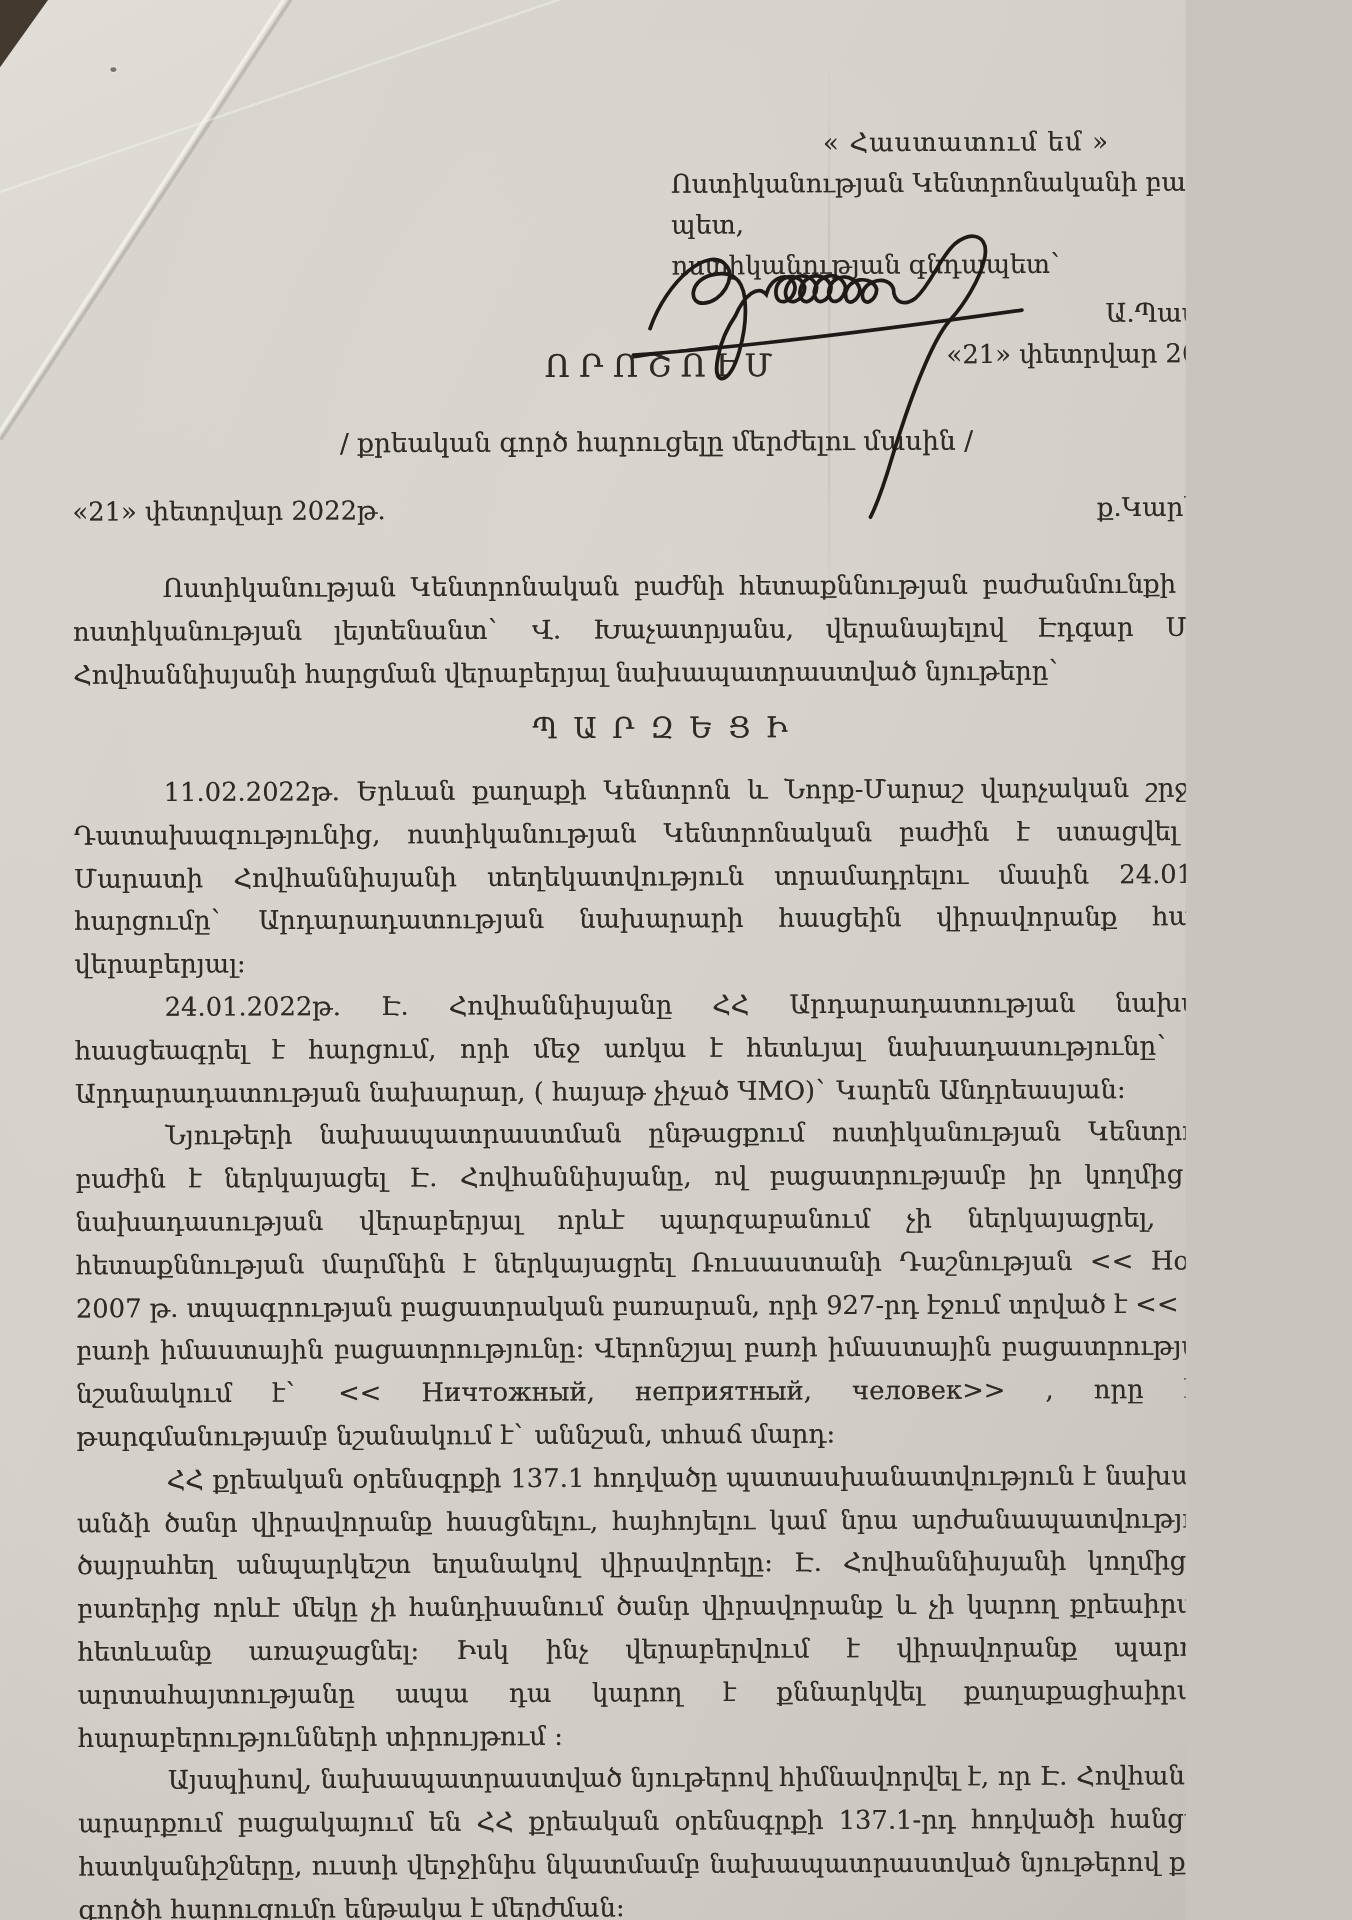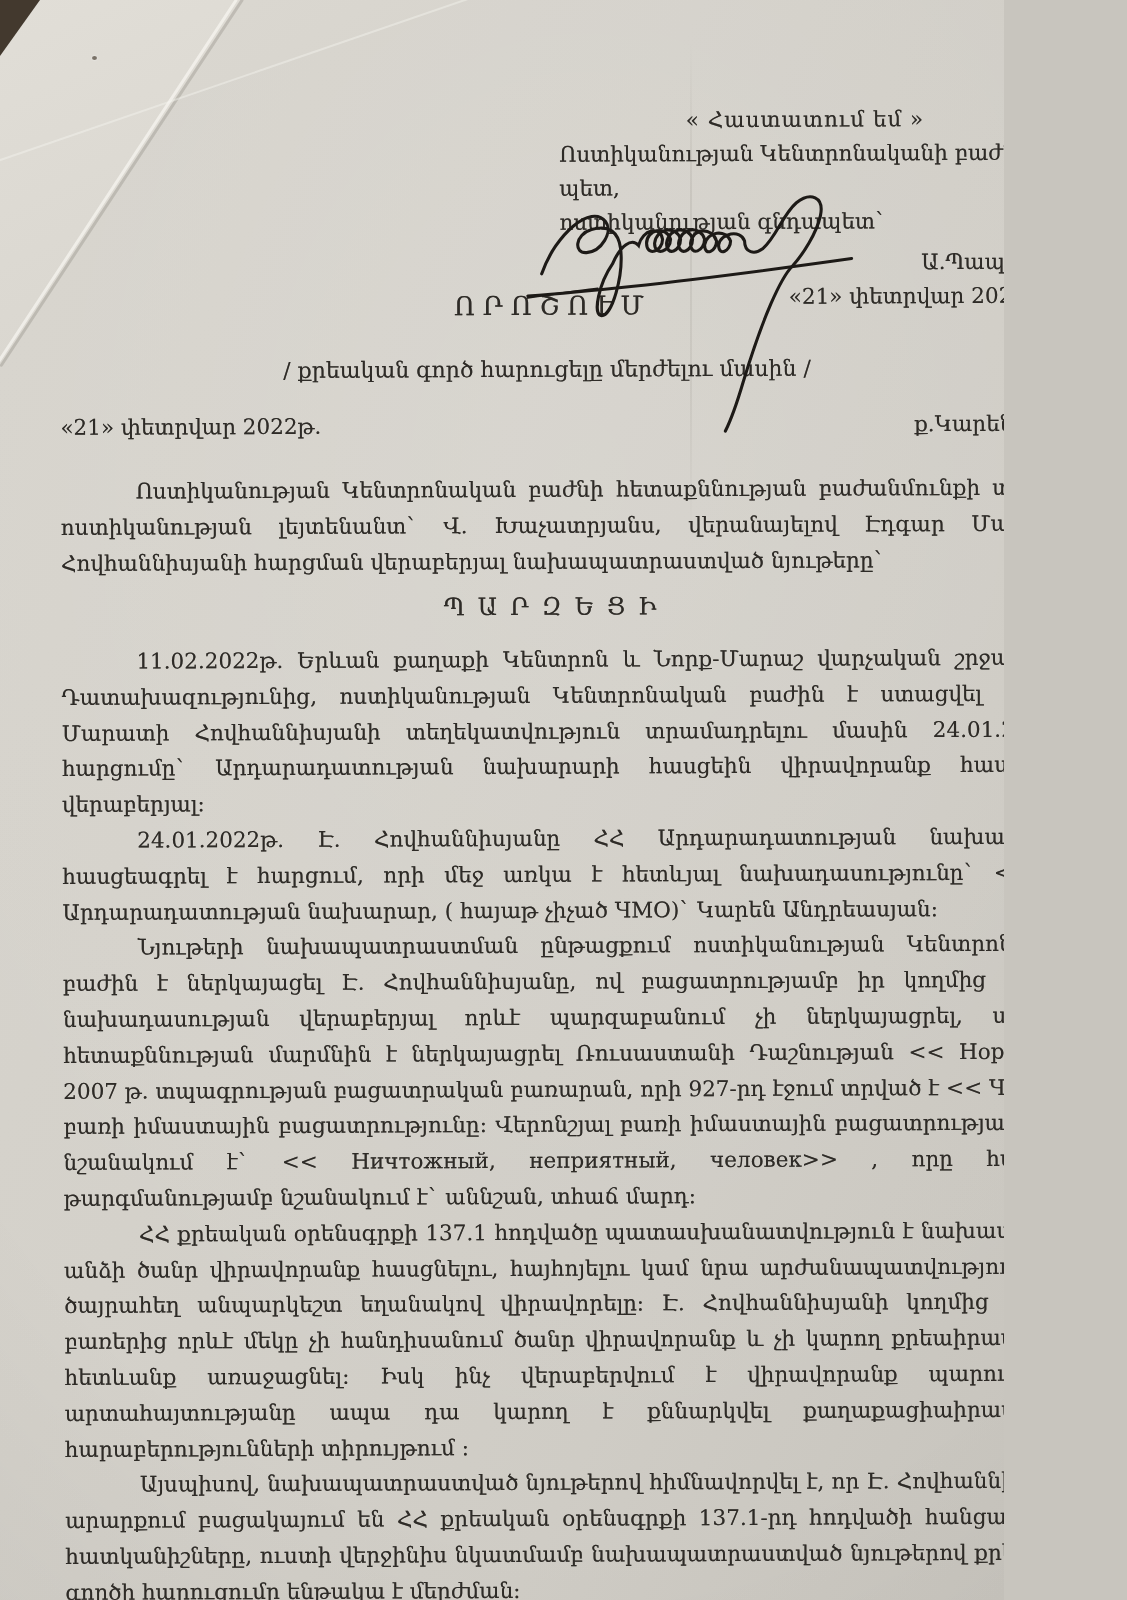--- a/index.html
+++ b/index.html
@@ -6,21 +6,20 @@
   body{
     width:1127px;height:1600px;overflow:hidden;
     background:#c8c5be;
     font-family:"DejaVu Serif","DejaVu Sans",serif;
   }
   .photo{
     position:relative;width:988px;height:1600px;overflow:hidden;
     background:
       radial-gradient(130% 110% at 58% 30%, rgba(255,255,255,0.10) 0%, rgba(255,255,255,0.02) 45%, rgba(0,0,0,0.00) 60%, rgba(0,0,0,0.075) 100%),
       linear-gradient(115deg,#d8d5ce 0%,#d4d1ca 40%,#cfccc5 72%,#c7c4bd 100%);
-    padding-left: 16px;
   }
   
   .sheet-corner-band{
     position:absolute;top:0;left:0;width:470px;height:160px;
     clip-path:polygon(0 0,470px 0,0 160px);
     background:linear-gradient(150deg,#dcd9d2,#d6d3cc);
   }
   .sheet-corner{
     position:absolute;top:0;left:0;width:240px;height:365px;
     clip-path:polygon(0 0,240px 0,0 365px);

